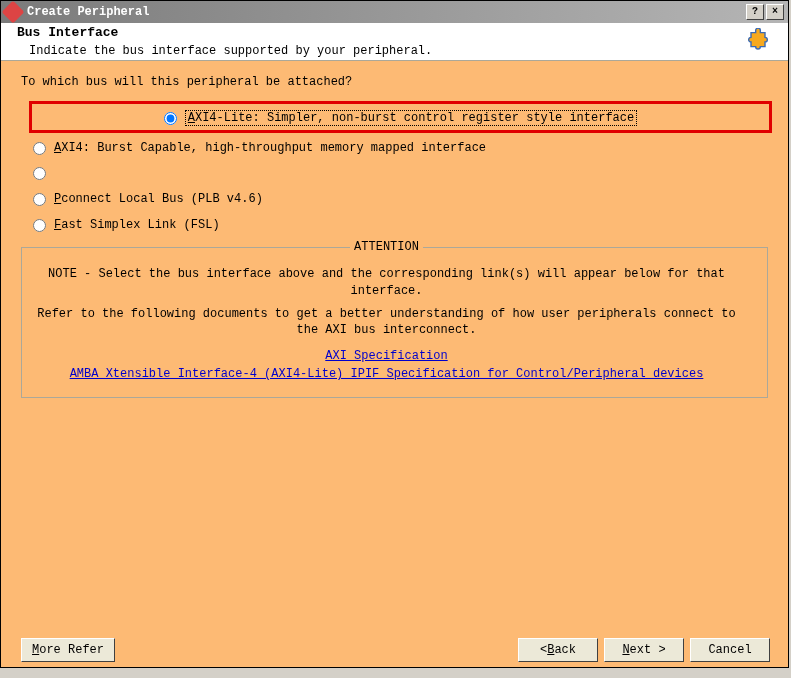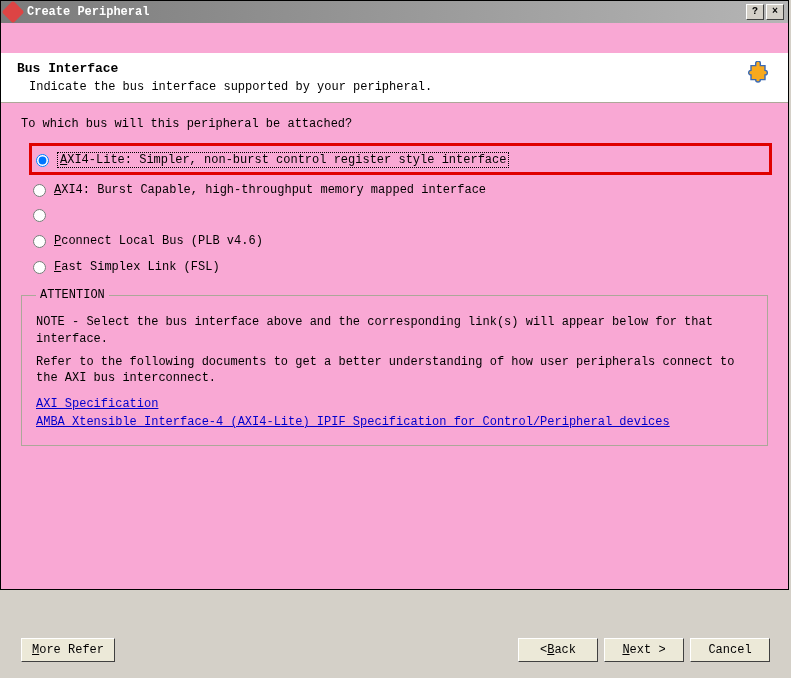--- a/index.html
+++ b/index.html
@@ -6,23 +6,23 @@
 body {
   font-family: "SimSun", "宋体", "Courier New", monospace;
   font-size: 12px;
   background: #d4d0c8;
   width: 791px;
   height: 678px;
   overflow: hidden;
 }
 .window {
   border: 1px solid #000;
-  background: #f9a8d4;
+  background: #fdba74;
   width: 789px;
-  height: 590px;
+  height: 668px;
 }
 .titlebar {
   background: linear-gradient(to right, #7b7b7b, #b5b5b5);
   color: #fff;
   height: 22px;
   display: flex;
   align-items: center;
   padding: 0 4px;
   font-weight: bold;
 }
@@ -39,24 +39,23 @@
   background: #d4d0c8;
   border: 1px solid #fff;
   border-right-color: #404040; border-bottom-color: #404040;
   margin-left: 2px;
   font-size: 10px; text-align: center; line-height: 14px;
   color: #000; font-weight: bold;
 }
 .header {
   background: #fff;
   border-bottom: 1px solid #aca899;
-  padding: 8px 16px;
+  padding: 2px 16px;
   display: flex;
-  align-items: flex-start;
-  margin-top: 30px;
+  align-items: center;
 }
 .header-left { flex: 1; }
 .header-title { font-weight: bold; font-size: 13px; color: #000; }
 .header-sub { margin-top: 4px; margin-left: 12px; color: #000; }
 .header-icon {
   width: 28px; height: 28px;
   margin-left: 8px;
 }
 .header-icon svg { width: 100%; height: 100%; }
 .content {
@@ -76,21 +75,21 @@
   padding: 2px 4px;
   margin: -2px -4px 4px -4px;
 }
 .dotted-label {
   border: 1px dotted #000;
   padding: 0 2px;
 }
 fieldset.attention {
   border: 1px solid #aca899;
   padding: 12px 30px 16px 14px;
-  margin-top: 6px;
+  text-align: center;
 }
 fieldset.attention legend { padding: 0 4px; }
 .attention p { margin-bottom: 6px; line-height: 1.4; }
 .link { color: #0000cc; text-decoration: underline; display: inline-block; margin-top: 4px; }
 .footer {
   position: absolute;
   bottom: 6px;
   width: 789px;
   padding: 0 20px 10px 20px;
   display: flex;
@@ -131,21 +130,21 @@
         </svg>
     </div>
   </div>
 
   <div class="content">
     <div class="question">To which bus will this peripheral be attached?</div>
 
     <div class="radio-group">
 
       <div class="highlight-box">
-        <div class="radio-row" style="padding-bottom:2px;">
+        <div class="radio-row" style="padding-bottom:2px;justify-content:center;">
           <input type="radio" name="bus" checked="" style="">
           <label class="dotted-label"><span class="u">A</span><span>XI4-Lite: Simpler, non-burst control register style interface</span></label>
         </div>
       </div>
 
       <div class="radio-row">
         <input type="radio" name="bus" style="">
         <label><span class="u">A</span><span>XI4: Burst Capable, high-throughput memory mapped interface</span></label>
       </div>
 

